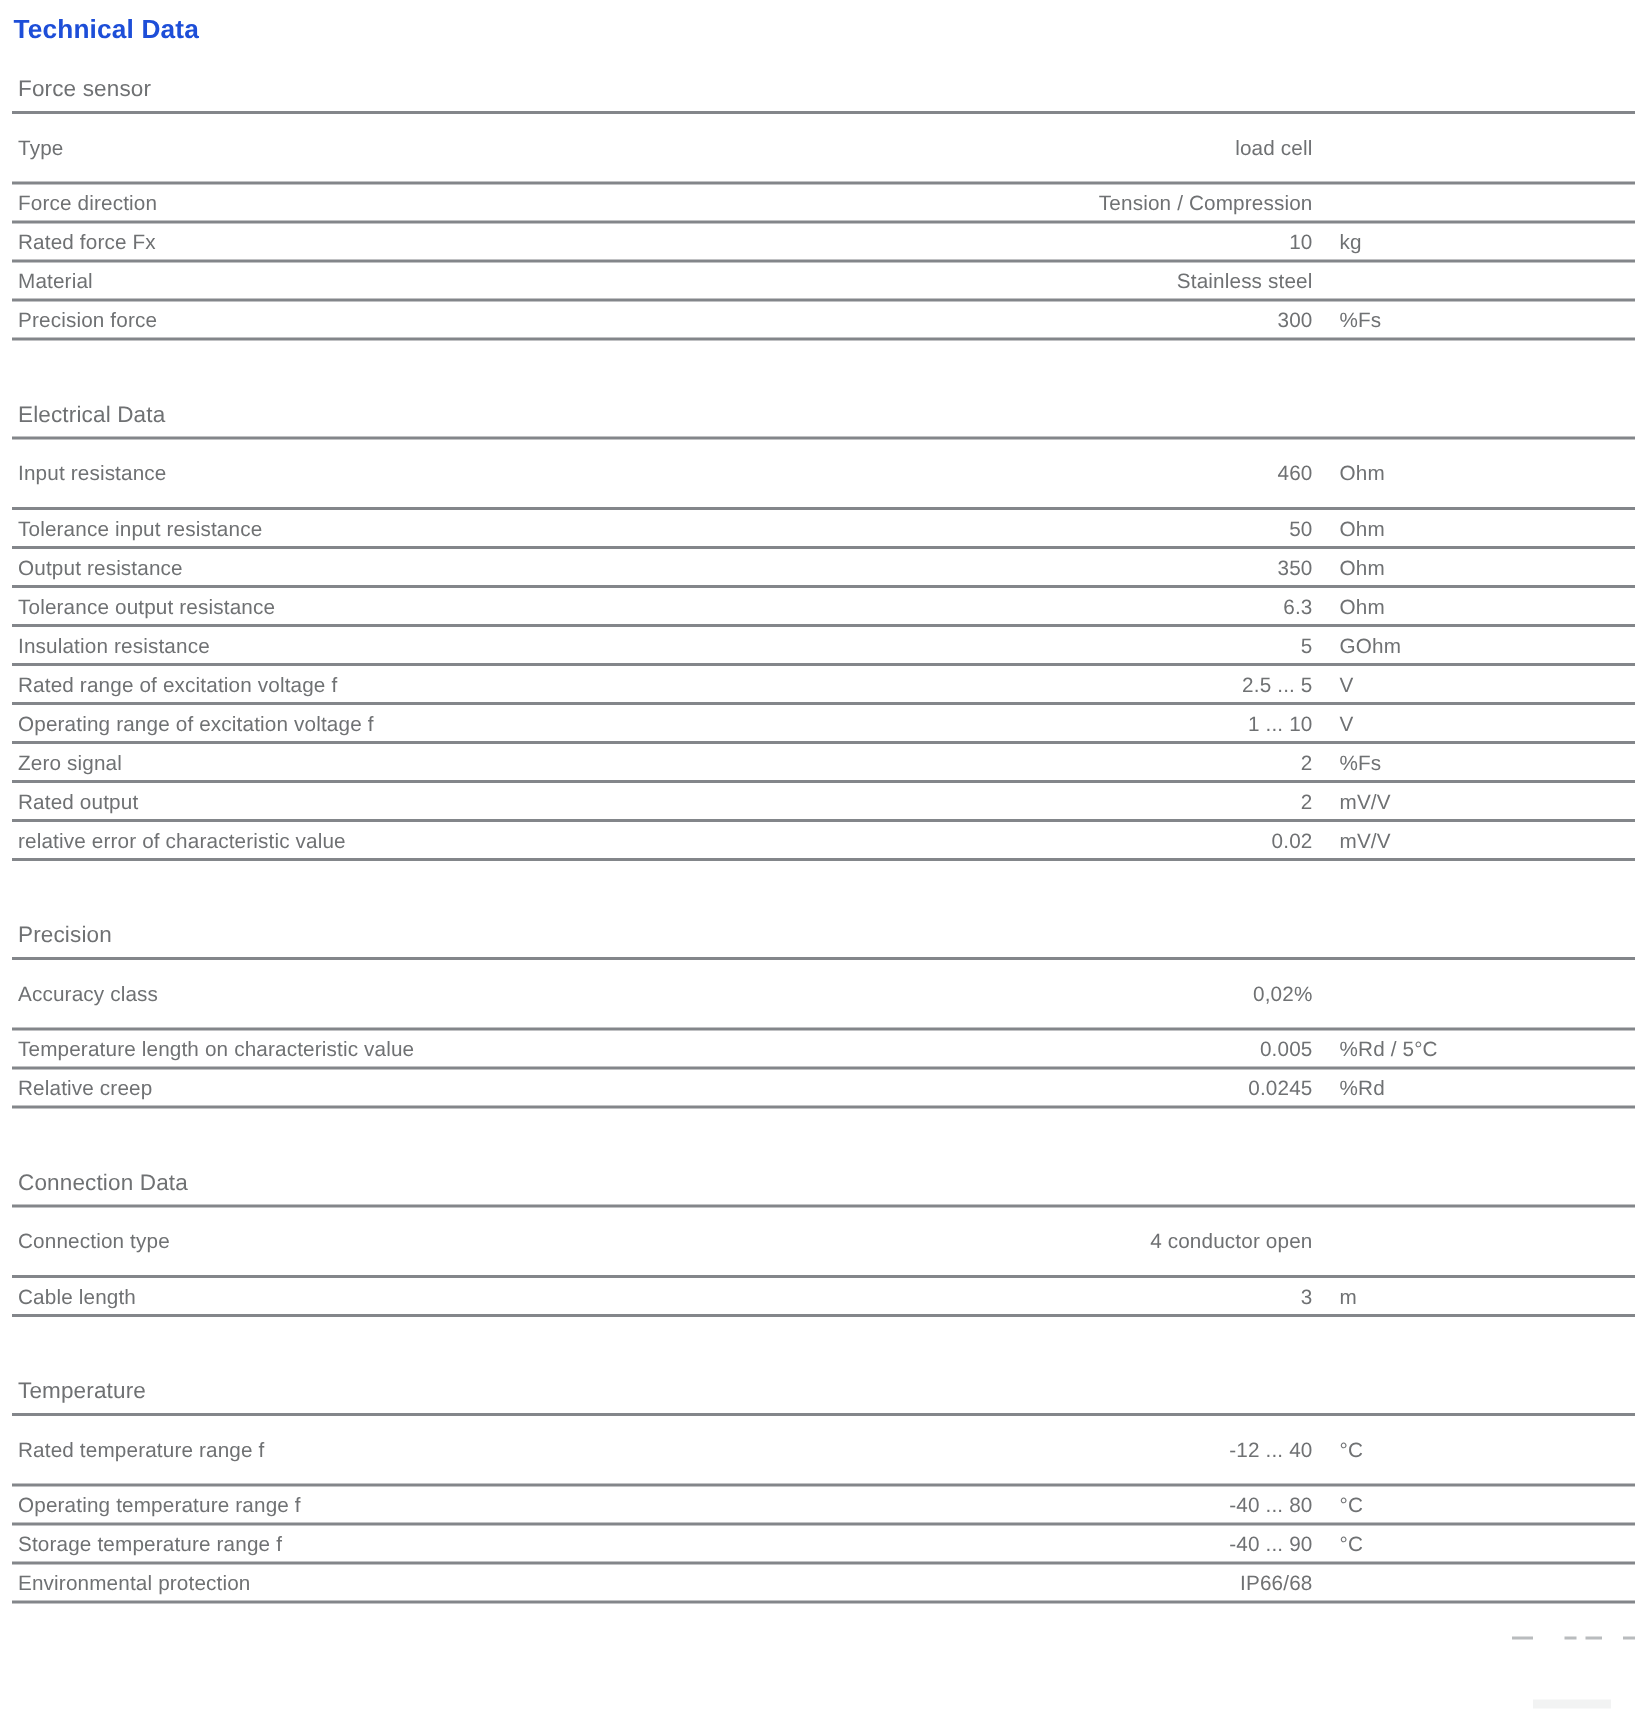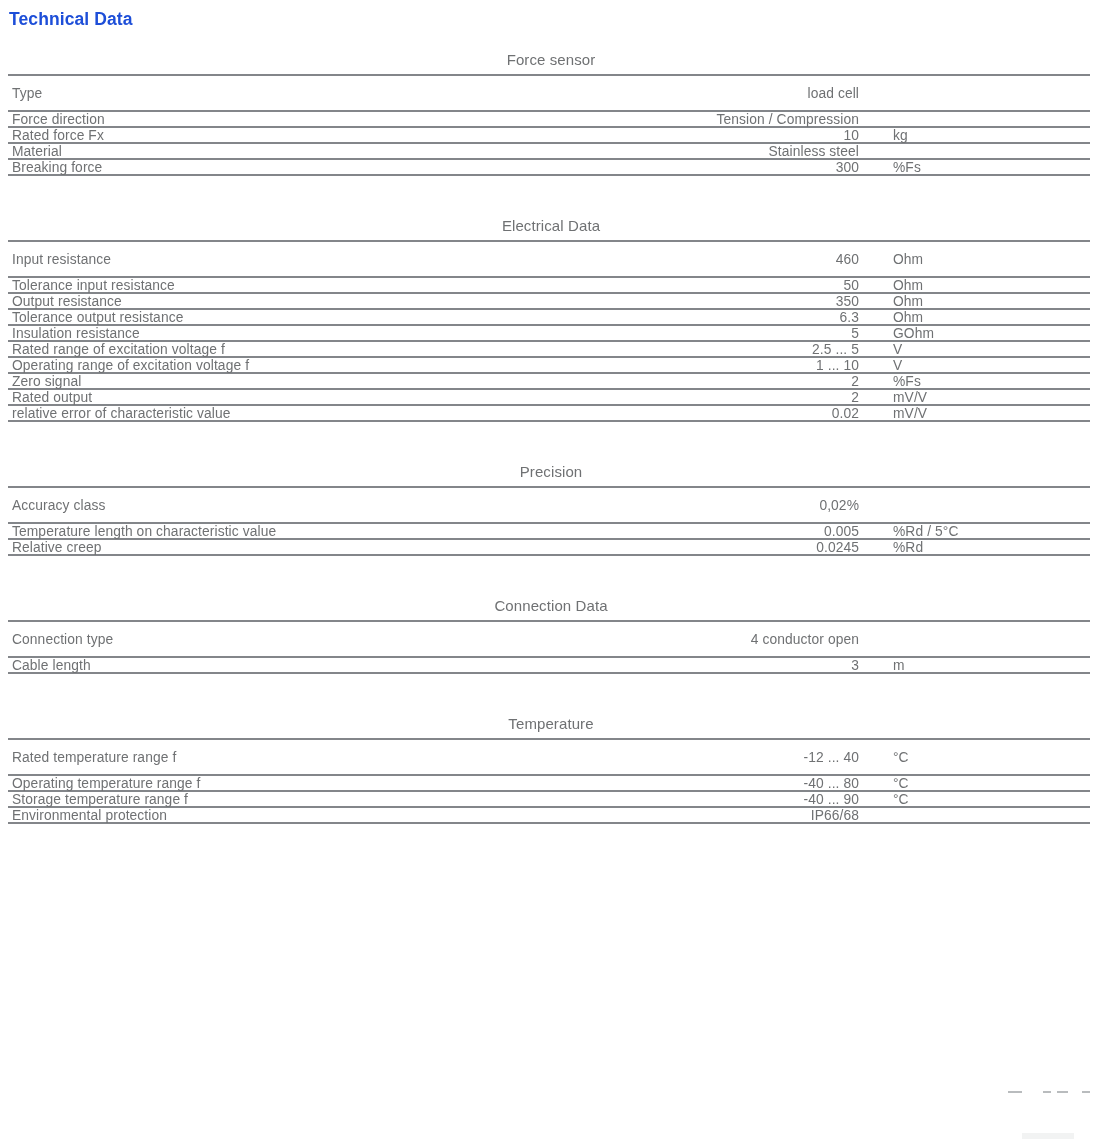--- a/index.html
+++ b/index.html
@@ -28,40 +28,39 @@
   }
   .section{margin-top:41px;}
   .section.first{margin-top:22px;}
   .section-title{
     font-size:15px;
     line-height:18px;
     color:var(--text);
     padding:0 0 5px 4px;
     border-bottom:2px solid var(--line);
     letter-spacing:0.1px;
-    text-align:center;
   }
   .row{
     display:flex;
     align-items:center;
-    height:16px;
+    height:26px;
     border-bottom:2px solid var(--line);
     font-size:13.8px;
     letter-spacing:0.1px;
   }
-  .rows .row:first-child{height:36px;}
+  .rows .row:first-child{height:47px;}
   .row .label{
     flex:1;
     padding-left:4px;
     white-space:nowrap;
   }
   .row .value{
     text-align:right;
     white-space:nowrap;
-    margin-right:34px;
+    margin-right:18px;
   }
   .row .unit{
     width:197px;
     white-space:nowrap;
   }
   
   .wm-wipe{
     position:absolute;
     left:998px;top:1090px;width:92px;height:4px;
     background:#ffffff;
@@ -100,21 +99,21 @@
     <span class="unit">kg</span>
   </div>
 
   <div class="row">
     <span class="label">Material</span>
     <span class="value">Stainless steel</span>
     <span class="unit"></span>
   </div>
 
   <div class="row">
-    <span class="label">Breaking force</span>
+    <span class="label">Precision force</span>
     <span class="value">300</span>
     <span class="unit">%Fs</span>
   </div>
 </div>
   </section>
 
   <section class="section">
     <div class="section-title">Electrical Data</div>
     <div class="rows">
   <div class="row">

